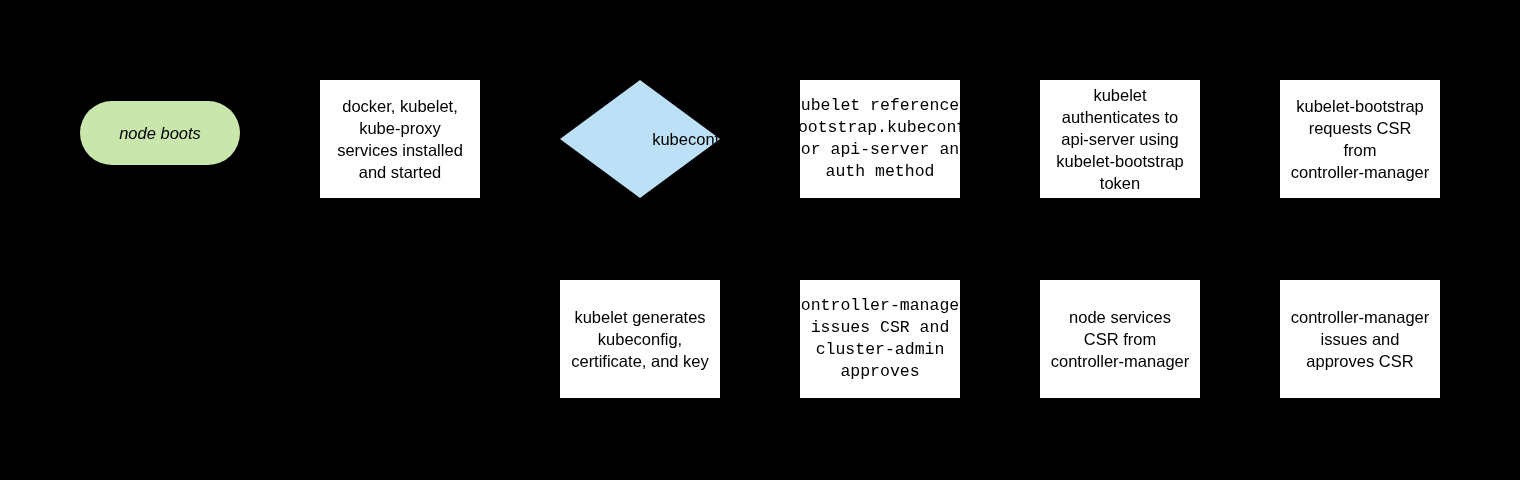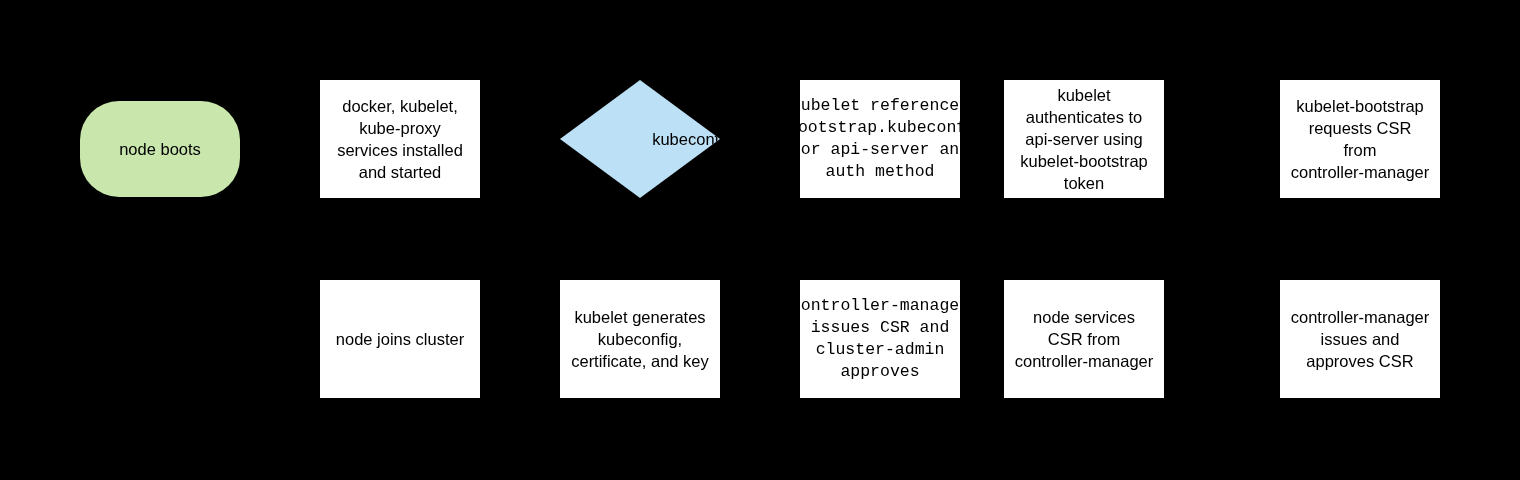--- a/index.html
+++ b/index.html
@@ -36,30 +36,31 @@
     height: 118px;
     background: var(--process-fill, #ffffff);
   }
   .decision {
     height: 118px;
     background: var(--decision-fill, #bce0f5);
     clip-path: polygon(50% 0%, 100% 50%, 50% 100%, 0% 50%);
     text-align: right;
   }
   .terminal {
-    height: 96px;
+    height: 64px;
     border-radius: 39px;
     background: var(--terminal-fill, #c9e7ad);
+    font-style: italic;
   }
   
   .c1 { left: 80px; }
   .c2 { left: 320px; }
   .c3 { left: 560px; }
   .c4 { left: 800px; font-family: Liberation Mono, monospace; }
-  .c5 { left: 1004px; }
+  .c5 { left: 1040px; }
   .c6 { left: 1280px; }
   
   .r1 { top: 80px; }
   .r2 { top: 280px; }
   .r1.terminal { top: 101px; }
   .r2.terminal { top: 301px; }
 </style>
 </head>
 <body>
 
@@ -96,23 +97,20 @@
   </div>
 
   <div class="node process r1 c6">
     <p class="node-label">kubelet-bootstrap
 requests CSR
 from
 controller-manager</p>
   </div>
 
 
-  <div class="node process r2 c2">
-    <p class="node-label">node joins cluster</p>
-  </div>
 
   <div class="node process r2 c3">
     <p class="node-label">kubelet generates
 kubeconfig,
 certificate, and key</p>
   </div>
 
   <div class="node process r2 c4">
     <p class="node-label">controller-manager
 issues CSR and

